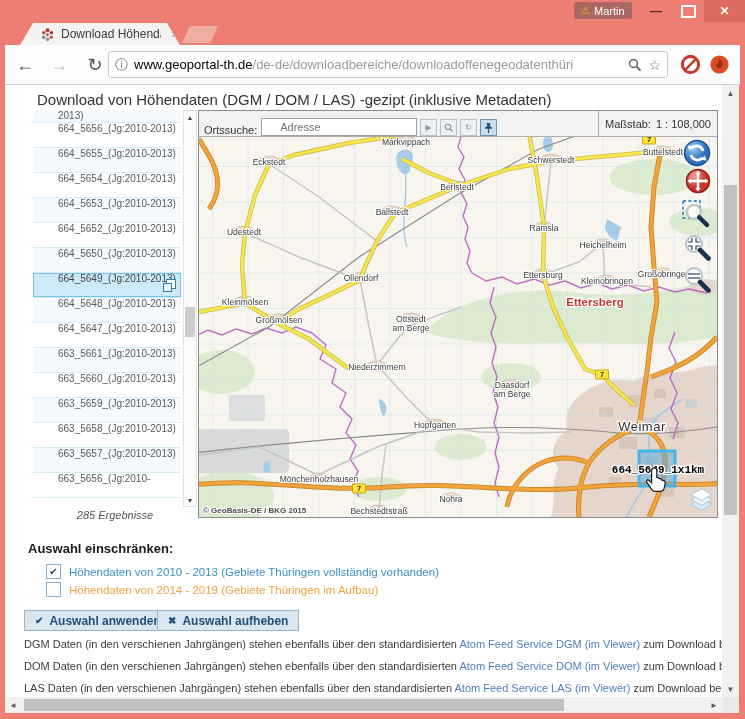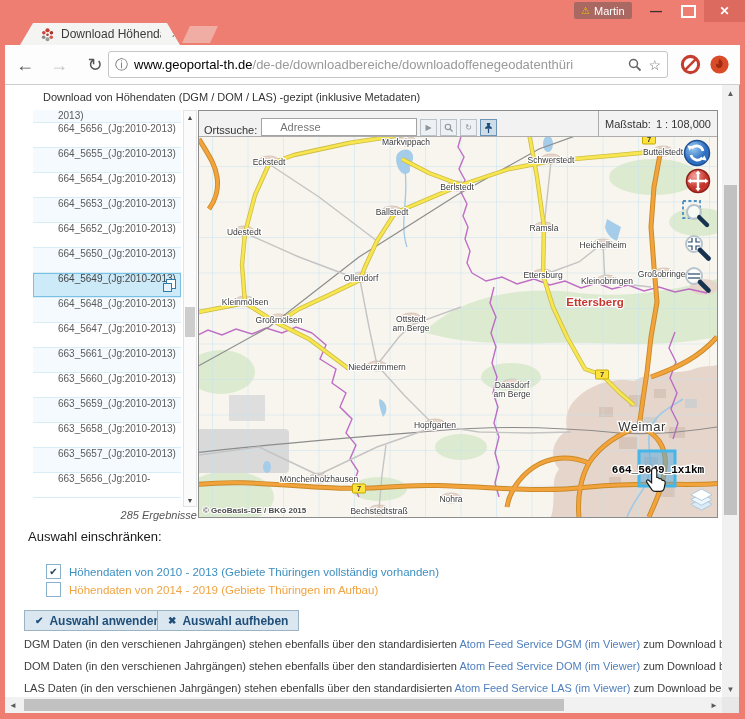--- a/index.html
+++ b/index.html
@@ -28,36 +28,36 @@
   .omnibox{left:108px;top:51px;width:560px;height:27px;background:#fff;border:1px solid #c6c6c6;border-radius:3px;
       display:flex;align-items:center;box-sizing:border-box;padding:0 6px;gap:6px}
   .info-ic{color:#6e6e6e;font-size:13px}
   .url{font-size:13px;white-space:nowrap;overflow:hidden;flex:1}
   .url .host{color:#000000}
   .url .path{color:#9a9a9a}
   .ob-ic{color:#6a6a6a;font-size:14px;flex:0 0 auto}
   .ext{top:54px;width:21px;height:21px}
   
   .page{left:5px;top:85px;width:717px;height:612px;background:#fff;overflow:hidden}
-  .intro{left:38px;top:6px;font-size:11px;color:#333}
+  .intro{left:32px;top:6px;font-size:15px;color:#333}
   
   .tl{left:28px;top:25px;width:148px;height:397px;overflow:hidden;background:#fff}
   .tl-item{position:relative;padding:0 4px 0 25px;height:24px;border-bottom:1px solid #d9edf7;
       font-size:10px;line-height:12px;color:#5a5a5a;box-sizing:content-box}
   .tl-item:nth-child(odd){background:#f4fafd}
   .tl-item.pt{height:12px}
   .tl-item.sel{background:#cdeaf8;box-shadow:inset 0 0 0 1px #79c1e4;color:#444}
   .popout{position:absolute;right:5px;top:6px;width:8px;height:8px;border:1px solid #2f7cab;background:#fff}
   .popout::before{content:"";position:absolute;left:-4px;top:3px;width:7px;height:7px;border:1px solid #2f7cab;background:#e8f4fb}
   
   .tl-sb{left:178px;top:25px;width:14px;height:397px;background:#fbfbfb;border:1px solid #e3e3e3;box-sizing:border-box}
   .tl-sb .ar{position:absolute;left:0;width:12px;height:12px;display:flex;align-items:center;justify-content:center;
       font-size:7px;color:#4a4a4a}
   .tl-sb .thumb{position:absolute;left:1px;top:196px;width:10px;height:30px;background:#cdcdcd}
-  .results{left:28px;top:424px;width:164px;text-align:right;font-size:11px;font-style:italic;color:#555}
+  .results{left:28px;top:424px;width:164px;text-align:center;font-size:11px;font-style:italic;color:#555}
   
   .map{left:193px;top:25px;width:520px;height:408px;border:1px solid #8c8c8c;box-sizing:border-box;background:#f2f2f2}
   .map-tb{position:absolute;left:0;top:0;width:518px;height:26px;border-bottom:1px solid #adadad;
       display:flex;align-items:flex-end;box-sizing:border-box;background:#f2f2f2}
   .map-tb .lbl{font-size:11px;color:#333;margin:0 4px 0 5px}
   .map-tb input{width:118px;height:16px;border:1px solid #a3a3a3;font-size:11px;padding:0 18px;
       font-family:"Liberation Sans",sans-serif;color:#444}
   .mtb-btn{width:15px;height:15px;margin-left:3px;border:1px solid #b9c2c9;background:#eef1f3;
       display:flex;align-items:center;justify-content:center;font-size:8px;color:#8d969e}
   .mtb-btn.pin{background:#cfdde9;border-color:#6d94b4}
@@ -70,21 +70,21 @@
   text.region{font-size:11.5px;font-weight:bold;fill:#c4392f;text-anchor:middle;paint-order:stroke;stroke:#fff;stroke-width:2.4px}
   text.city{font-size:13px;fill:#333;text-anchor:middle;letter-spacing:.5px;paint-order:stroke;stroke:#fff;stroke-width:2.6px}
   .tile-label{font-family:"Liberation Mono","DejaVu Sans Mono",monospace;font-size:11px;font-weight:bold;fill:#000;
       text-anchor:middle;paint-order:stroke;stroke:#fff;stroke-width:2.5px}
   .copyright{font-size:8px;font-weight:bold;fill:#4a4a4a;paint-order:stroke;stroke:#fff;stroke-width:2px}
   .badge-t{font-size:7.5px;font-weight:bold;fill:#333;text-anchor:middle}
   .urb{fill:#e8d6cb;stroke:#d2bfb2;stroke-width:.8}
   
   .mbtn{position:absolute}
   
-  .sec-h{left:23px;top:444px;font-size:13px;font-weight:normal;color:#1a1a1a}
+  .sec-h{left:23px;top:456px;font-size:13px;font-weight:bold;color:#1a1a1a}
   .opt{position:absolute;display:flex;align-items:center;gap:8px;font-size:11.5px}
   .cb{width:13px;height:13px;border:1px solid #87b1cd;background:#fff;display:flex;align-items:center;
       justify-content:center;font-size:10px;color:#20425e;line-height:1}
   .btn{position:absolute;height:19px;background:#dbe7f0;border:1px solid #9cb3c4;color:#1f4e79;
       font-size:12px;font-weight:bold;display:flex;align-items:center;gap:6px;padding:0 10px}
   .btn .bic{font-size:10px}
   .note{position:absolute;left:19px;font-size:11px;color:#3c3c3c;white-space:nowrap}
   .note a{color:#4e7fbd;text-decoration:none}
   
   .vscroll{left:722px;top:85px;width:17px;height:612px;background:#f1f1f1}

